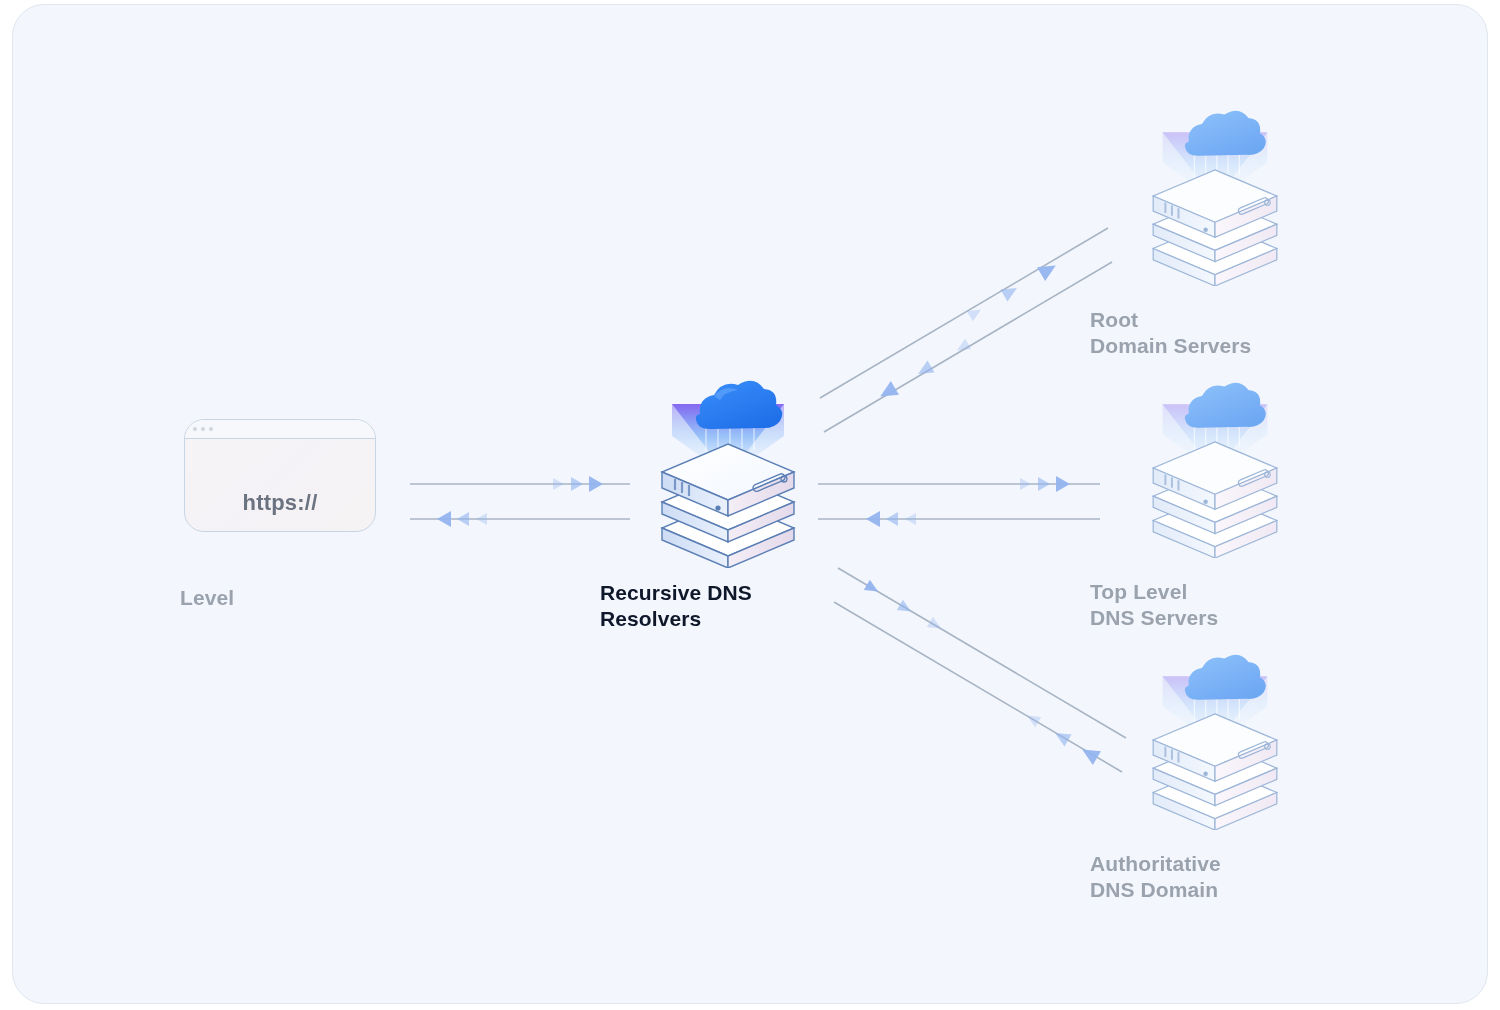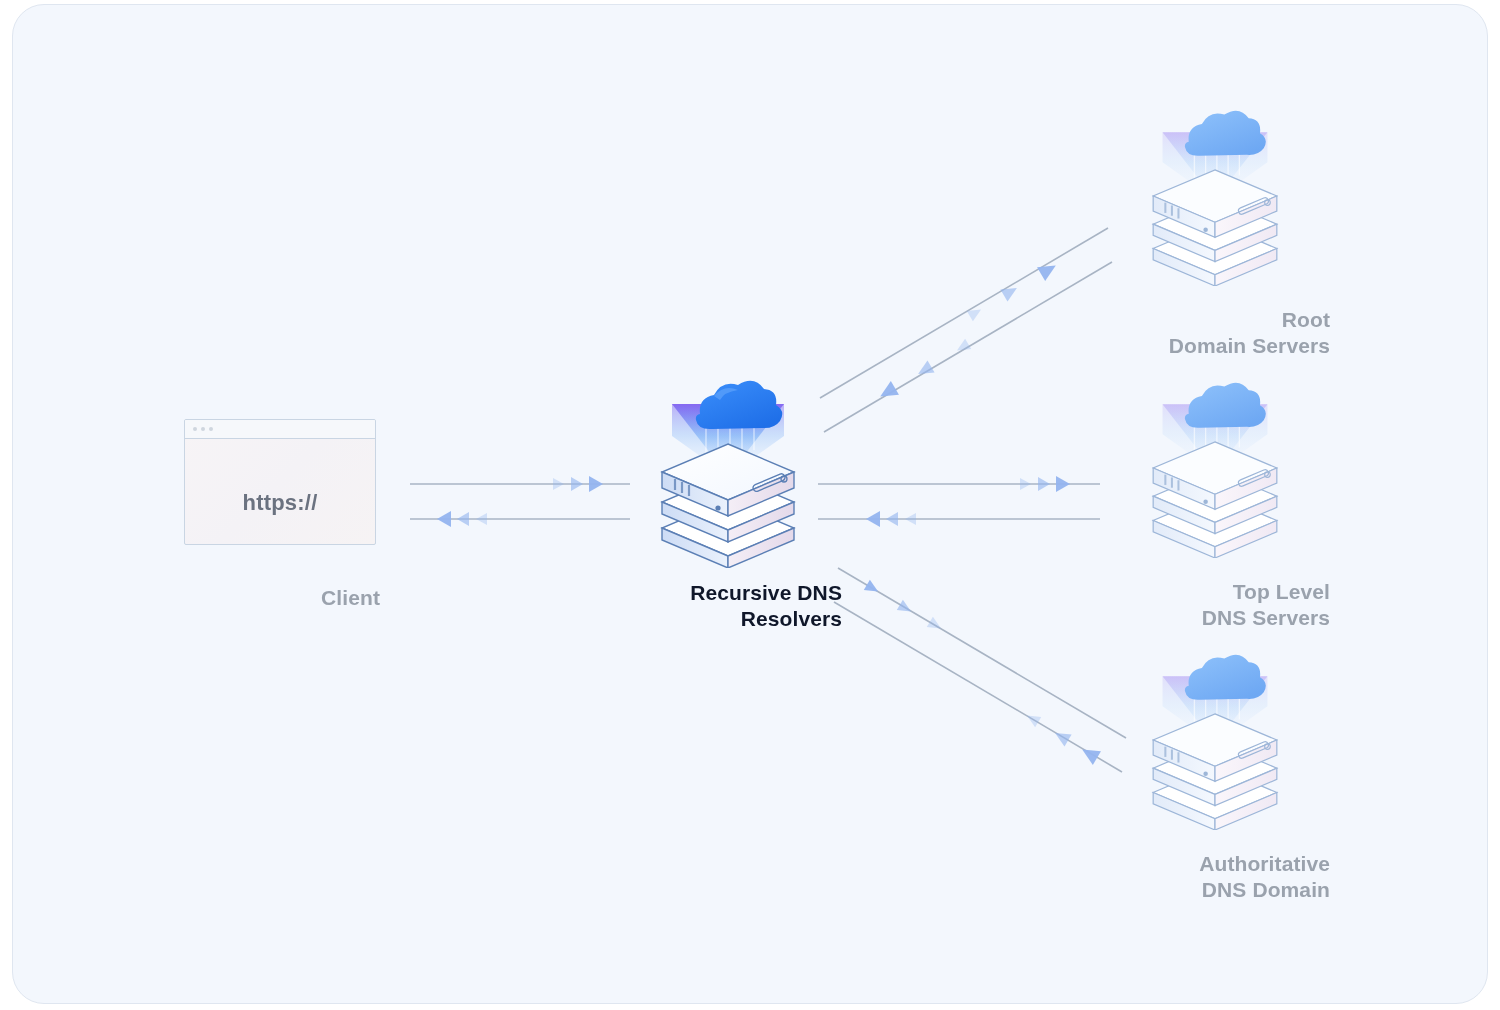--- a/index.html
+++ b/index.html
@@ -36,23 +36,23 @@
     width: 1500px;
     height: 1010px;
     pointer-events: none;
   }
   
   .browser {
     position: absolute;
     left: 184px;
     top: 419px;
     width: 192px;
-    height: 126px;
+    height: 113px;
     border: 1.6px solid #c9d5e3;
-    border-radius: 2px;
+    border-radius: 20px;
     background: linear-gradient(135deg, #f7f4f6 0%, #f4f2f6 50%, #f6f3f4 100%);
     box-sizing: border-box;
     overflow: hidden;
   }
   .browser-bar {
     position: absolute;
     left: 0; top: 0;
     width: 100%;
     height: 19px;
     border-bottom: 1.4px solid #c9d5e3;
@@ -81,21 +81,21 @@
     align-items: center;
     justify-content: center;
     font-size: 22px;
     font-weight: 600;
     color: #6b7280;
     letter-spacing: .2px;
   }
   
   .label {
     position: absolute;
-    text-align: right;
+    text-align: left;
     font-size: 21px;
     line-height: 26px;
     color: #9aa2ad;
     font-weight: 600;
     white-space: pre-line;
     letter-spacing: .1px;
   }
   .label.primary {
     color: #0f172a;
     font-weight: 700;
@@ -215,21 +215,21 @@
   <div class="browser">
     <div class="browser-bar">
       <div class="dots">
         <span class="dot"></span>
         <span class="dot"></span>
         <span class="dot"></span>
       </div>
     </div>
     <div class="url">https://</div>
   </div>
-  <div class="label label-client">Client</div>
+  <div class="label label-client">Level</div>
 
   <svg class="srv" style="left:648px; top:378px;" width="160" height="190" viewBox="0 0 160 190">
     <defs>
       <linearGradient id="rcloudG" x1="0" y1="0" x2="0.7" y2="1">
         <stop offset="0%" stop-color="#3b8ffb"></stop>
         <stop offset="100%" stop-color="#1f6fe8"></stop>
       </linearGradient>
       <linearGradient id="rbeamG" x1="0.5" y1="0" x2="0.5" y2="1">
         <stop offset="0%" stop-color="#7c5cf0" stop-opacity="0.85"></stop>
         <stop offset="45%" stop-color="#5b9df5" stop-opacity="0.45"></stop>

